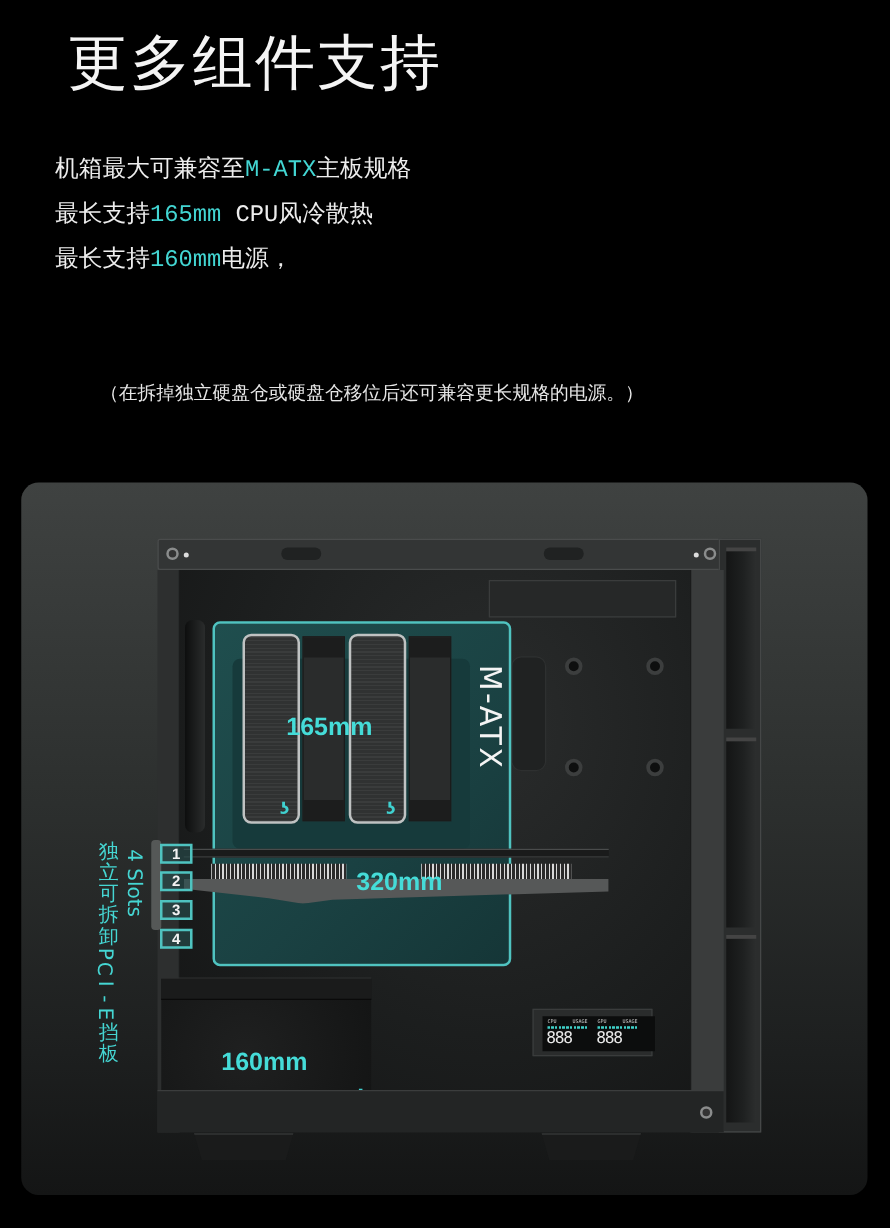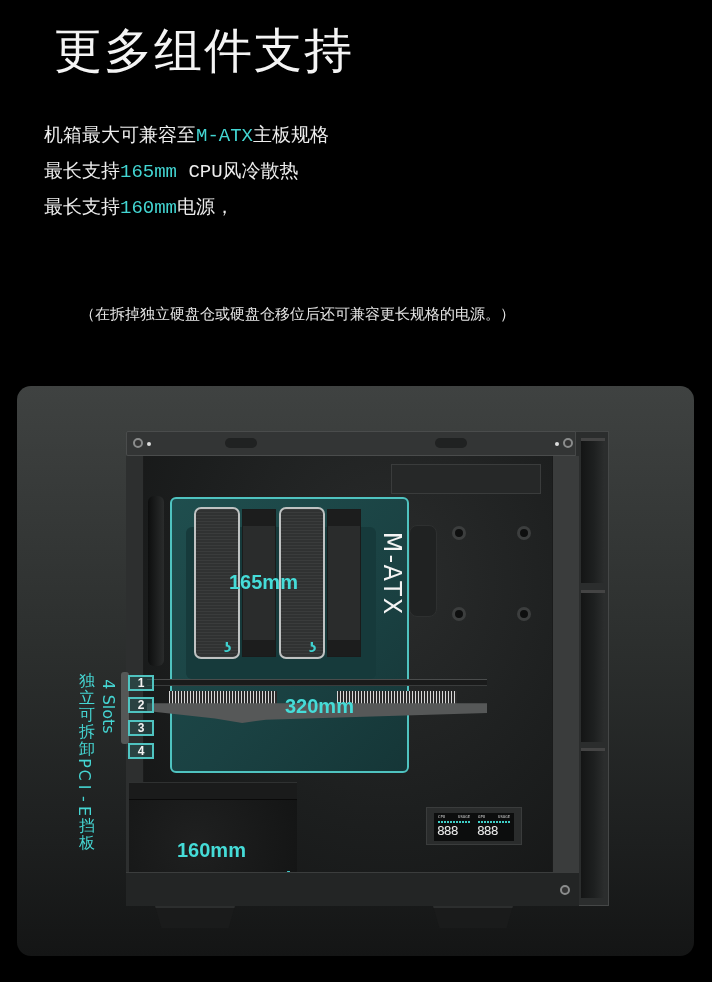--- a/index.html
+++ b/index.html
@@ -67,21 +67,21 @@
   .side-label { position: absolute; top: 286px; width: 22px; display: flex; flex-direction: column; align-items: center; color: #45d6d3; font-size: 16px; line-height: 17px; }
   .side-label.rot span { display: inline-block; transform: rotate(90deg); white-space: nowrap; }
 
   
   .psu { position: absolute; left: 112px; top: 396px; width: 168px; height: 120px; background:
     radial-gradient(circle at 40% 50%, #1f2020 0%, #131414 100%); border-top: 1px solid #2f3131; }
   .psu-top { position: absolute; left: 0; top: 0; width: 168px; height: 17px; background: #1a1b1b; border-bottom: 1px solid #0a0a0a; }
 
   
   .lcd-frame { position: absolute; left: 409px; top: 421px; width: 96px; height: 38px; background: #2a2c2c; border: 1px solid #3a3c3c; }
-  .lcd { position: absolute; left: 7px; top: 5px; width: 80px; height: 28px; background: #0c0d0d; }
+  .lcd { position: absolute; left: 7px; top: 5px; width: 90px; height: 28px; background: #0c0d0d; }
   .lcd-unit { position: absolute; top: 0; width: 36px; height: 28px; }
   .lcd-tag { position: absolute; top: 2px; font-size: 4px; color: #cfcfcf; line-height: 4px; font-family: "DejaVu Sans Mono", monospace; }
   .lcd-bar { position: absolute; left: 2px; top: 8px; width: 32px; height: 2px; background: repeating-linear-gradient(90deg, #3fd0c8 0 2px, transparent 2px 3px); }
   .lcd-digits { position: absolute; left: 1px; top: 11px; font-size: 13px; color: #e8e8e8; font-family: "DejaVu Sans Mono", monospace; line-height: 14px; letter-spacing: -1px; }
 </style>
 </head>
 <body>
 
 <div class="title">更多组件支持</div>
 

